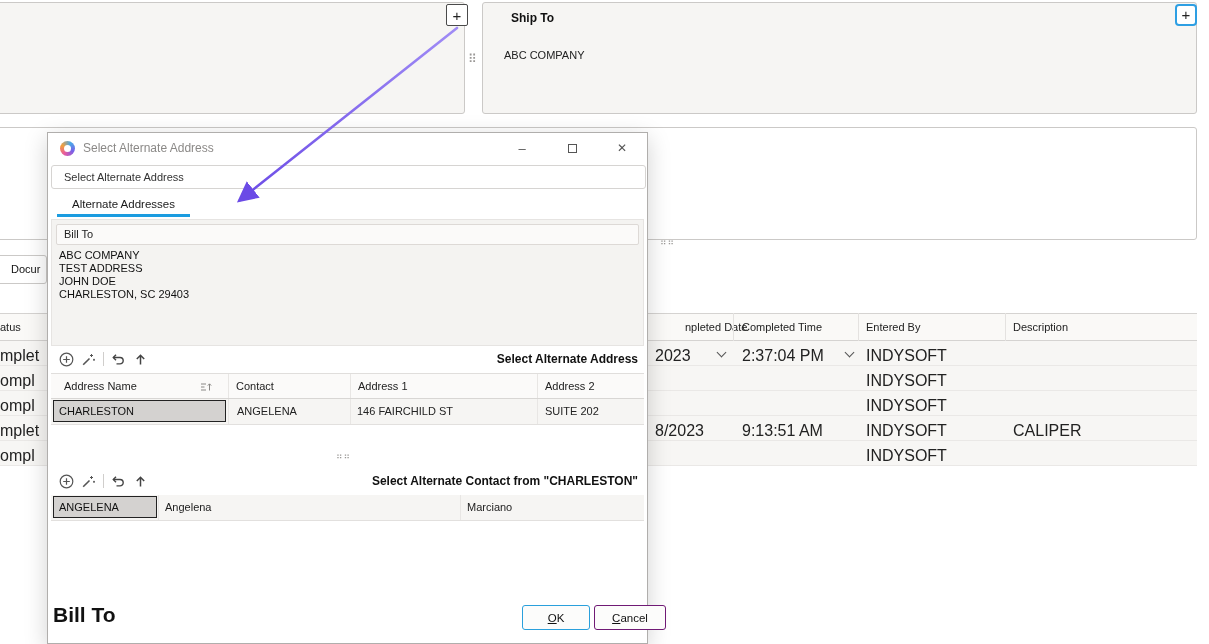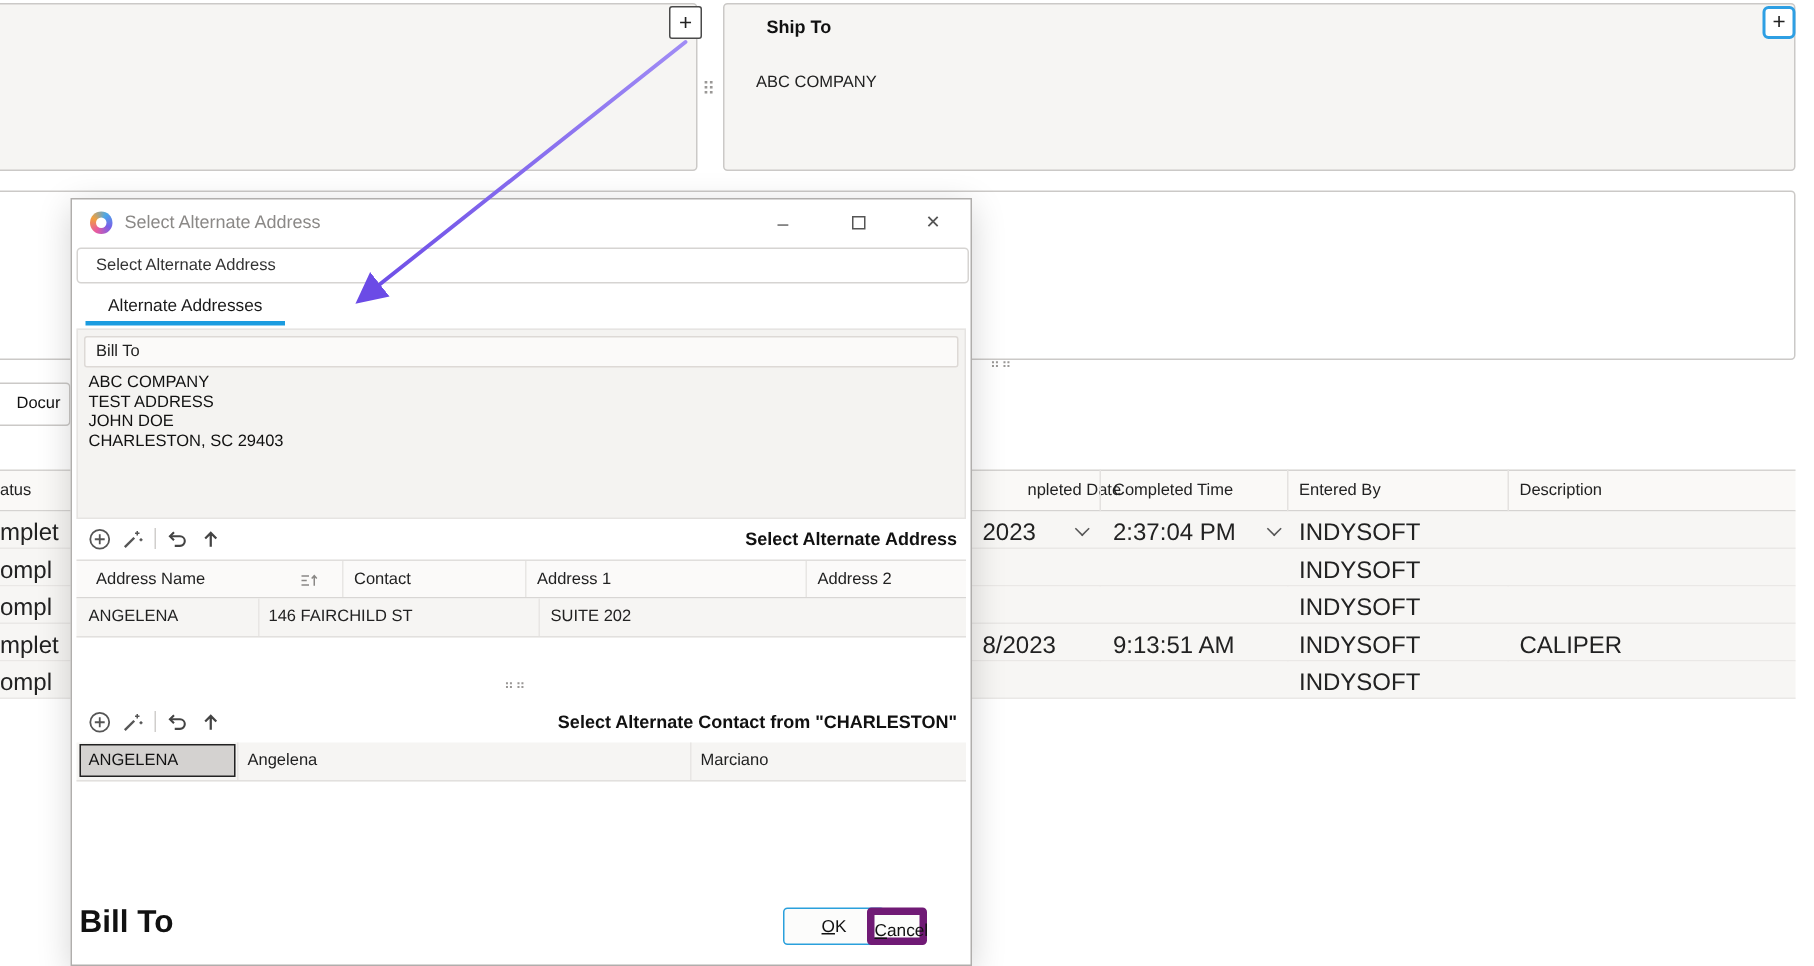--- a/index.html
+++ b/index.html
@@ -109,21 +109,21 @@
   }
   .hhandle-dlg { left:288px; top:318px; }
 
   .footer-label { position:absolute; left:5px; top:470px; font-size:21px; font-weight:bold; color:#111; }
   .btn {
     position:absolute; top:472px; height:25px; background:#fcfcfb; border-radius:3px;
     font-size:11.5px; font-family:"Liberation Sans", sans-serif; color:#111; text-align:center;
     line-height:22px; cursor:pointer; padding:0;
   }
   .btn-ok { left:474px; width:68px; border:1.5px solid #2aa0dc; }
-  .btn-cancel { left:530px; width:40px; border:5px solid #701a75; }
+  .btn-cancel { left:546px; width:72px; border:1px solid #701a75; }
   .u { text-decoration:underline; }
 
   .arrow-layer { position:absolute; left:0; top:0; width:1209px; height:644px; z-index:10; pointer-events:none; }
 </style>
 </head>
 <body>
 
 <div class="panel panel-tl"></div>
 <button class="plusbtn plus-tl">+</button>
 
@@ -247,20 +247,23 @@
               <path d="M1 2 H6 M1 5 H4.5 M1 8 H6" stroke="#8a8886" stroke-width="1"></path>
               <path d="M9.5 8.5 V2 M7.8 3.6 L9.5 1.8 L11.2 3.6" stroke="#8a8886" stroke-width="1"></path>
             </svg>
         </span>
       </div>
       <div class="gcell" style="width:122px">Contact</div>
       <div class="gcell" style="width:187px">Address 1</div>
       <div class="gcell last" style="width:106px">Address 2</div>
     </div>
     <div class="grid-row">
+      <div class="gcell" style="width:178px">
+        <span class="sel-cell" style="width:173px">CHARLESTON</span>
+      </div>
       <div class="gcell" style="width:122px; padding-left:8px">ANGELENA</div>
       <div class="gcell" style="width:187px; padding-left:6px">146 FAIRCHILD ST</div>
       <div class="gcell last" style="width:106px">SUITE 202</div>
     </div>
   </div>
 
   <span class="hhandle hhandle-dlg">⠶⠶</span>
 
   <div class="toolbar" style="top:336px">
     <span class="tb-icon">

